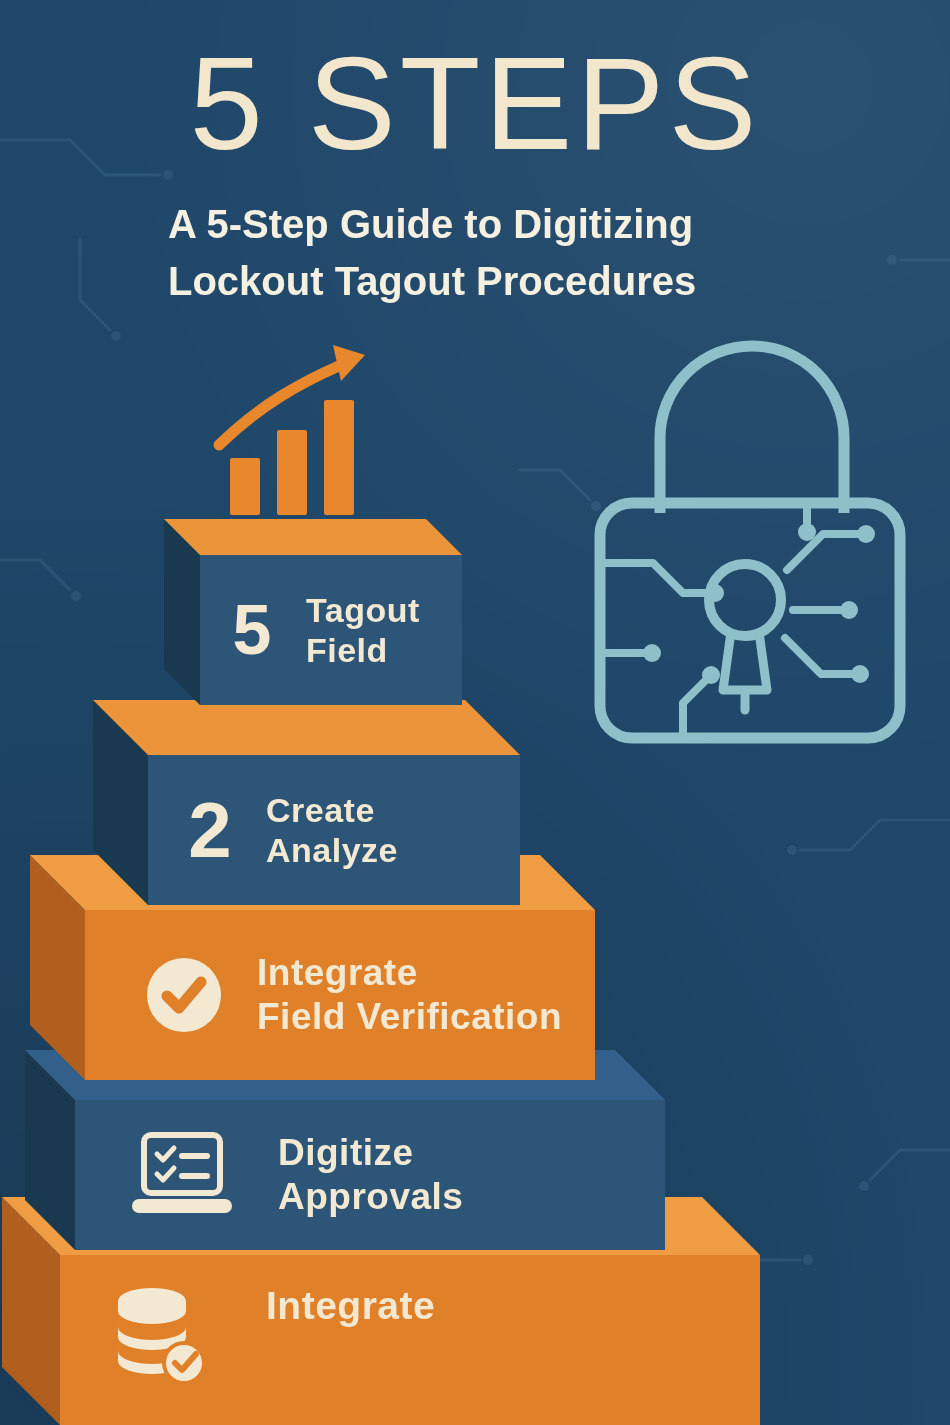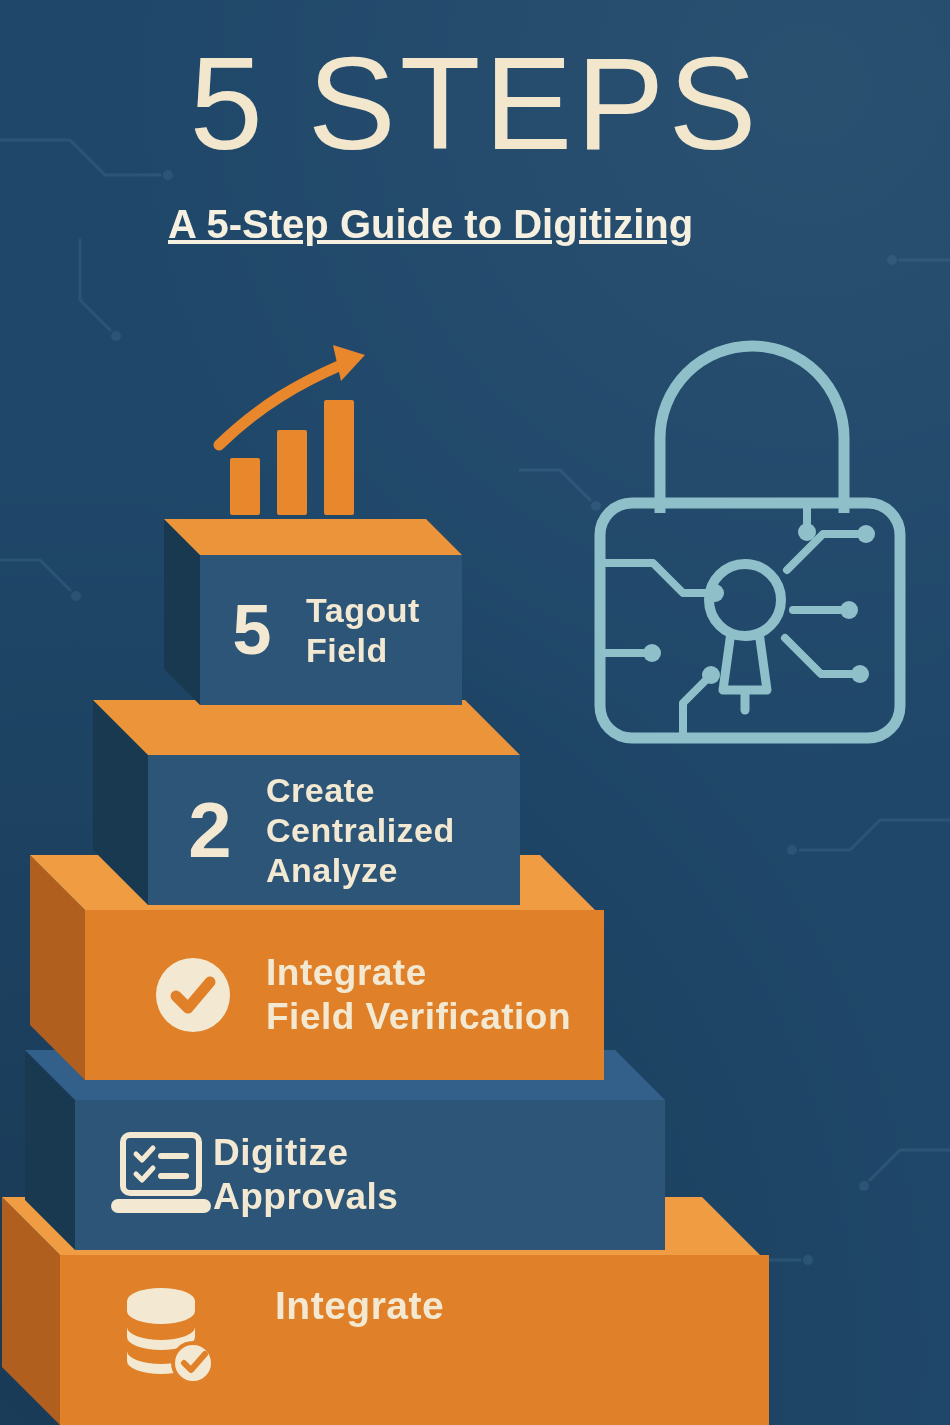--- a/index.html
+++ b/index.html
@@ -20,31 +20,31 @@
     position:absolute;left:0;top:28px;width:100%;
     margin:0;text-align:center;
     font-size:132px;font-weight:400;letter-spacing:4px;
     color:#F2E7CD;z-index:2;
   }
   .subtitle{
     position:absolute;left:168px;top:196px;margin:0;
     font-size:40px;font-weight:700;line-height:1.42;
     color:#F6F0E1;z-index:2;
   }
-  .subtitle span{display:block;text-decoration:underline;}
+  .subtitle span{display:block;}
 
   
   .lock-svg{position:absolute;left:555px;top:318px;z-index:1;}
   .chart-svg{position:absolute;left:205px;top:345px;z-index:9;}
 
   
   .block{display:contents;}
   .face{position:absolute;}
   .front-navy{background:#2C5578;}
-  .front-orange{background:#E0812A;padding-left:9px;}
+  .front-orange{background:#E0812A;}
   .top-orange{background:#EC9439;}
   .top-orange-lt{background:#F09C42;}
   .top-navy{background:#33608A;}
   .side-navy{background:#18394F;}
   .side-orange{background:#B05F1E;}
 
   
   .b1-front{left:200px;top:555px;width:262px;height:150px;z-index:8;}
   .b1-top{left:164px;top:519px;width:298px;height:36px;z-index:8;
     clip-path:polygon(0 0, calc(100% - 36px) 0, 100% 100%, 36px 100%);}
@@ -85,21 +85,21 @@
   .b1-front .step-number{font-size:70px;width:52px;}
   .b1-front .step-text{font-size:34px;}
 
   .b2-front .content{padding-left:36px;gap:30px;}
   .b2-front .step-number{font-size:78px;width:52px;}
   .b2-front .step-text{font-size:34px;}
 
   .b3-front .content{padding-left:60px;gap:34px;}
   .b3-front .step-text{font-size:37px;}
 
-  .b4-front .content{padding-left:34px;}
+  .b4-front .content{padding-left:55px;gap:44px;}
   .b4-front .step-text{font-size:37px;}
 
   .b5-front .content{padding-left:48px;gap:54px;align-items:flex-start;padding-top:28px;}
   .b5-front .step-text{font-size:39px;}
   .icon-wrap{flex:0 0 auto;display:flex;align-items:center;}
 </style>
 </head>
 <body>
 
 <div class="canvas">
@@ -125,20 +125,21 @@
       <circle cx="864" cy="1186" r="5"></circle>
       <circle cx="808" cy="1260" r="5"></circle>
       <circle cx="596" cy="506" r="5"></circle>
     </g>
   </svg>
 
   
   <h1 class="title">5 STEPS</h1>
   <p class="subtitle">
     <span>A 5-Step Guide to Digitizing</span>
+    <span>Lockout Tagout Procedures</span>
   </p>
 
   
   <svg class="lock-svg" width="370" height="450" viewBox="0 0 370 450">
     <path d="M105 195 V120 A92 92 0 0 1 289 120 V195" stroke="#8FC0CA" stroke-width="11" fill="none"></path>
     <rect x="45" y="185" width="300" height="235" rx="32" stroke="#8FC0CA" stroke-width="11" fill="none"></rect>
     <circle cx="190" cy="282" r="36" stroke="#8FC0CA" stroke-width="10" fill="none"></circle>
     <path d="M176 314 L168 372 H212 L204 314" stroke="#8FC0CA" stroke-width="9" fill="none" stroke-linejoin="round"></path>
     <path d="M190 374 V392" stroke="#8FC0CA" stroke-width="9" stroke-linecap="round"></path>
     <g stroke="#8FC0CA" stroke-width="8" fill="none" stroke-linecap="round" stroke-linejoin="round">
@@ -233,21 +234,20 @@
 
   
   <div class="block">
     <div class="face b2-side side-navy"></div>
     <div class="face b2-top top-orange"></div>
     <div class="face b2-front front-navy">
       <div class="content">
         <div class="step-number">2</div>
         <div class="step-text">
           <span>Create</span>
-          <span>Centralized</span>
           <span>Analyze</span>
         </div>
       </div>
     </div>
   </div>
 
   
   <div class="block">
     <div class="face b1-side side-navy"></div>
     <div class="face b1-top top-orange"></div>

